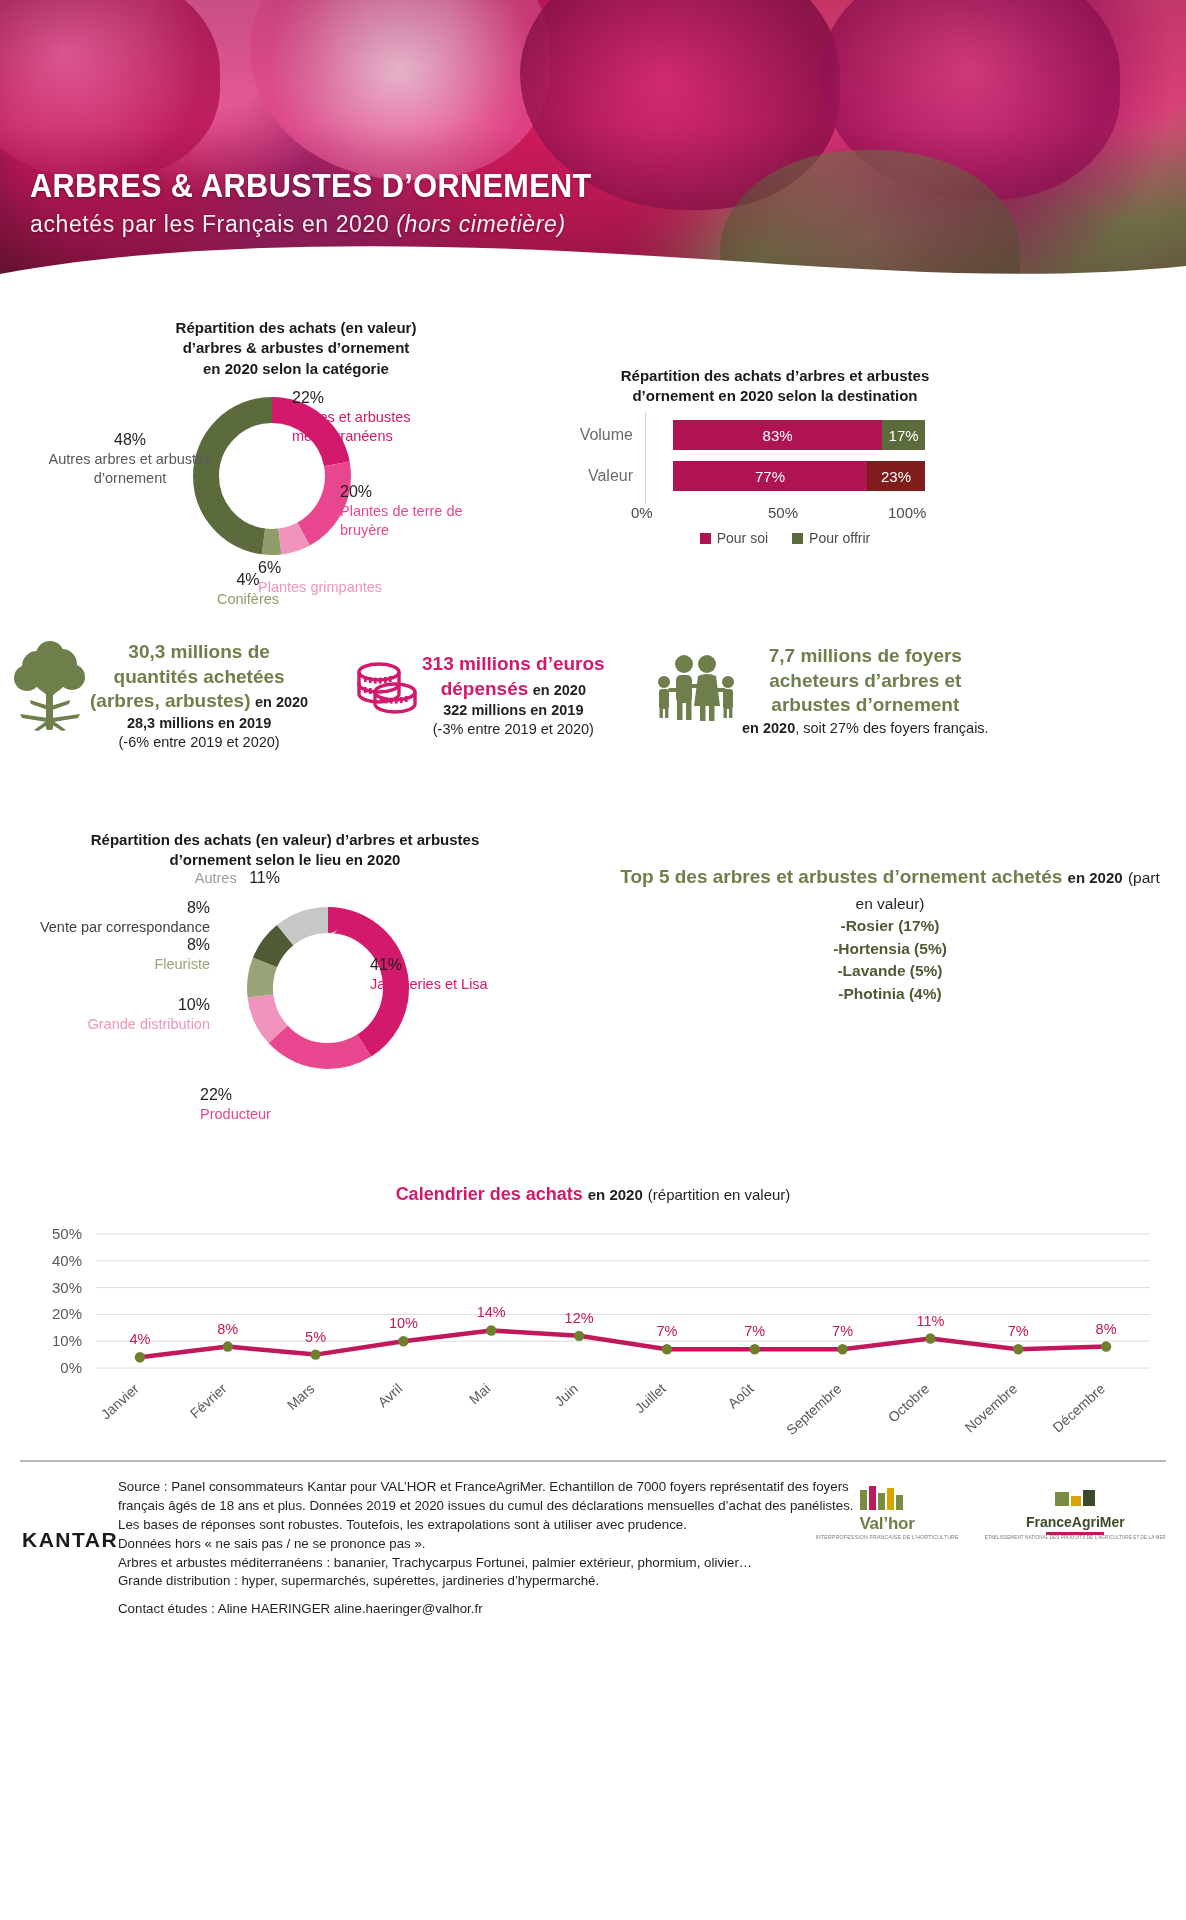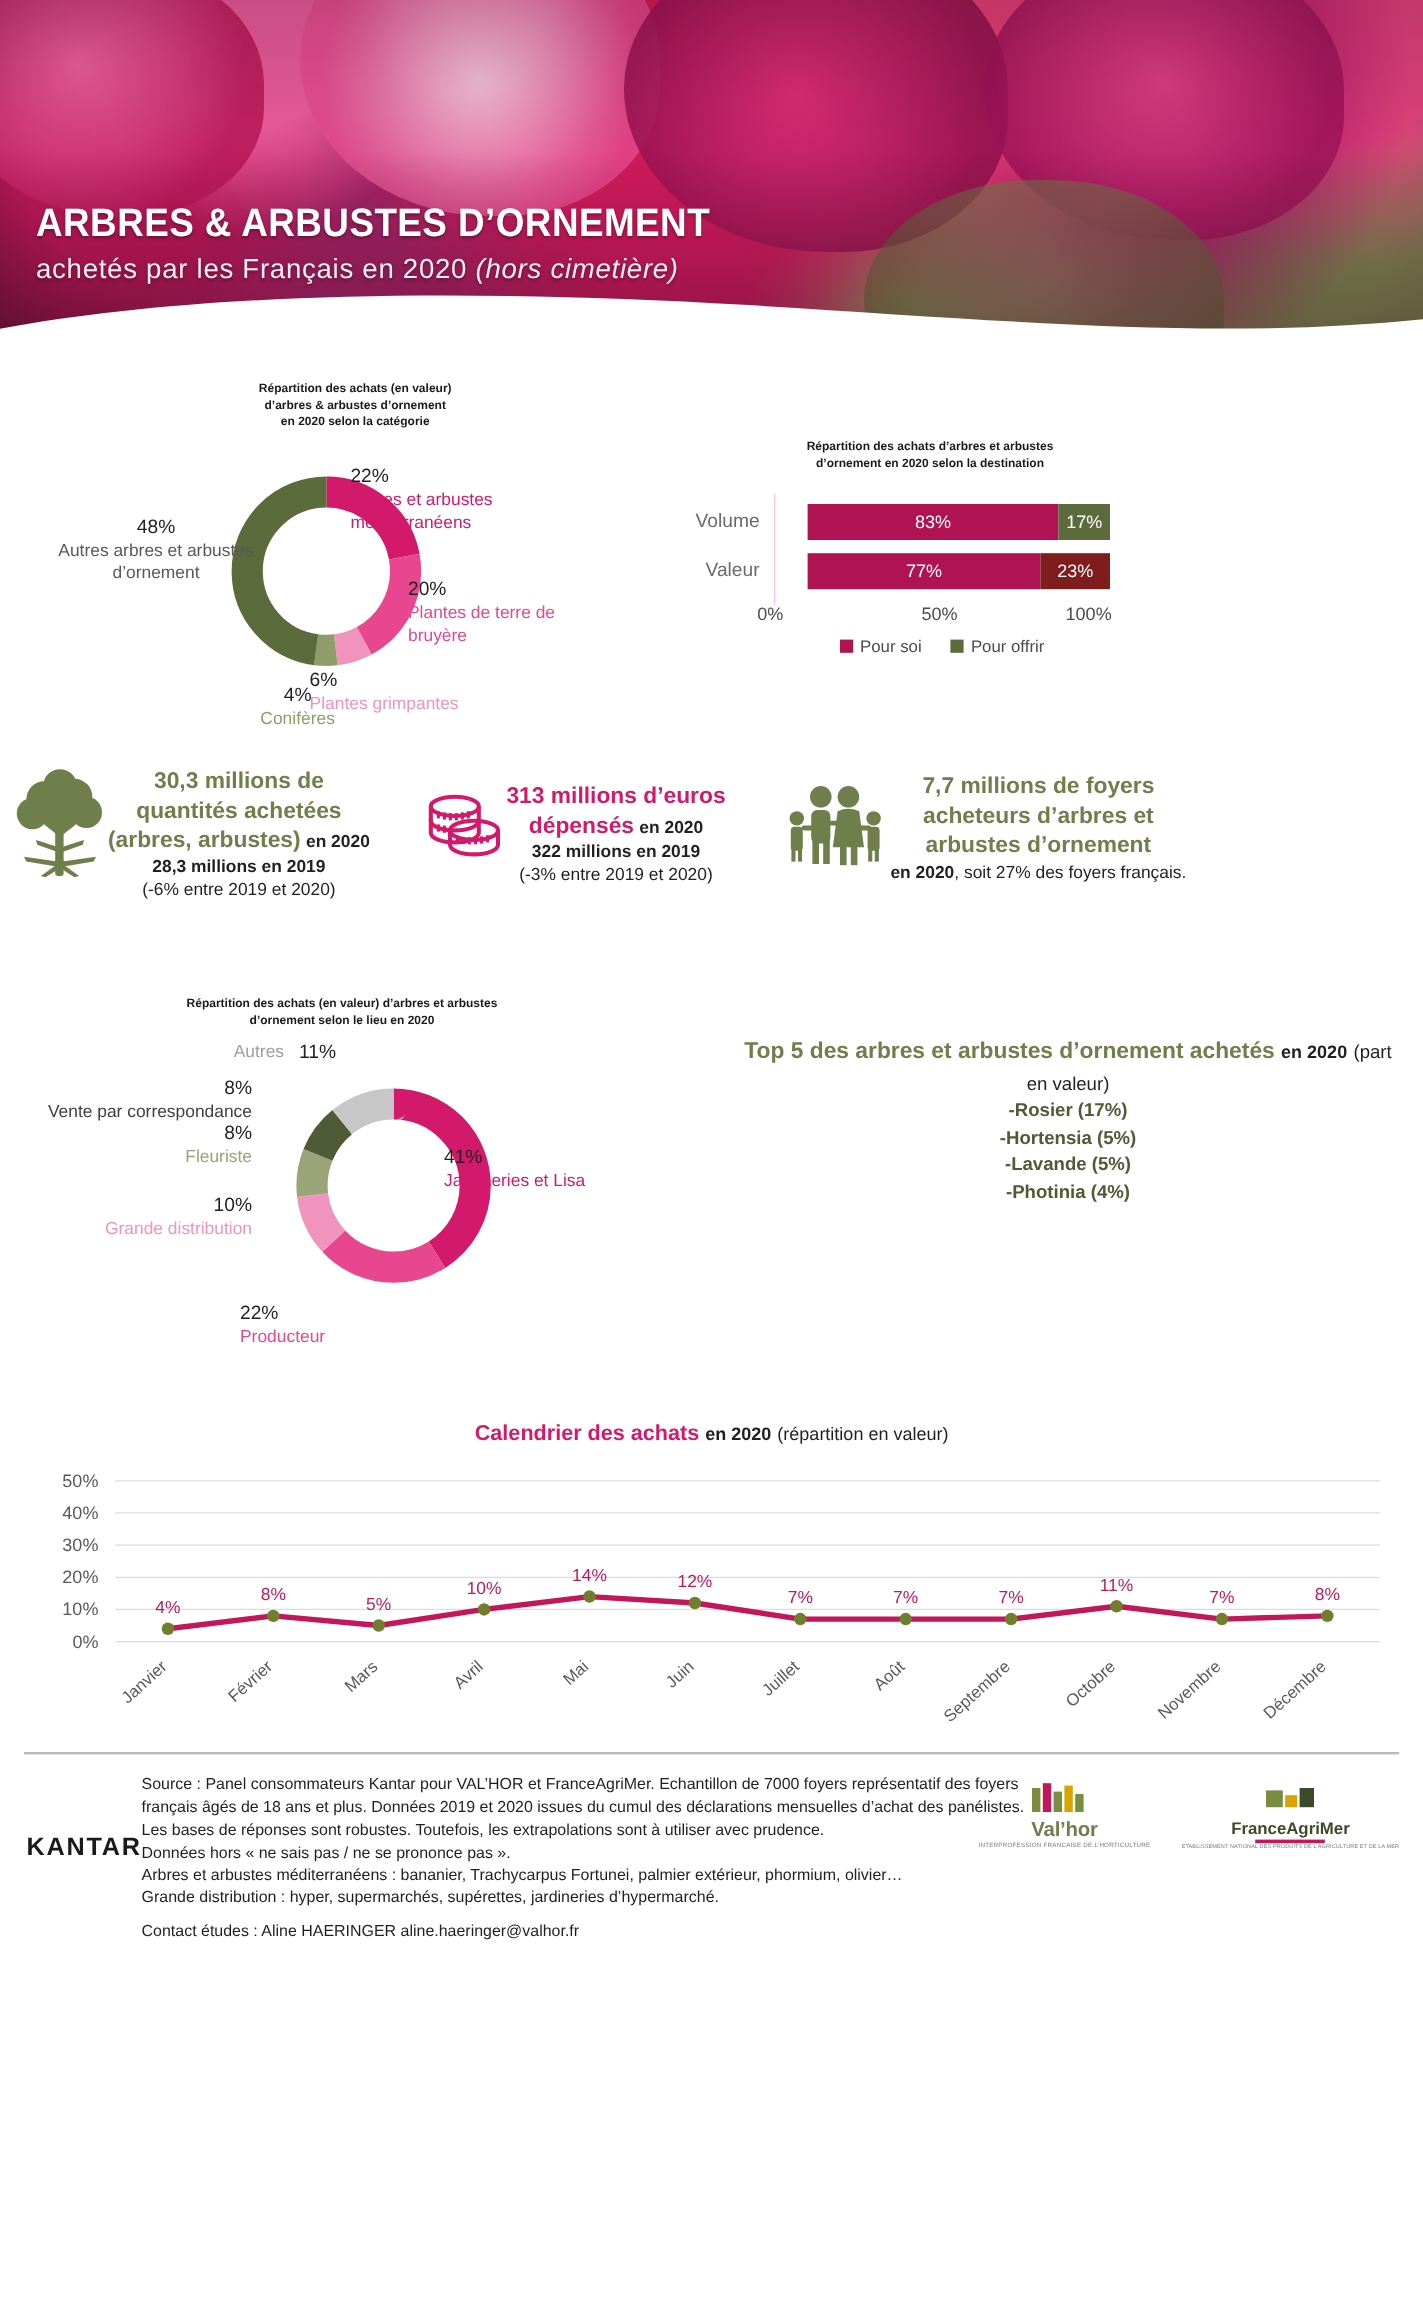--- a/index.html
+++ b/index.html
@@ -57,21 +57,21 @@
   .hero-sub {
     margin-top: 7px;
     font-size: 23px; color: #f4eef1; font-weight: 400;
     letter-spacing: 0.6px;
     text-shadow: 0 1px 3px rgba(0,0,0,0.35);
   }
   .hero-sub i { font-style: italic; }
 
   
   .chart-title {
-    font-size: 10px; font-weight: bold; color: #1a1a1a;
+    font-size: 15px; font-weight: bold; color: #1a1a1a;
     line-height: 1.35; text-align: center;
   }
 
   
   .sec1 { position: relative; height: 330px; }
   #donut1-title { position: absolute; left: 96px; top: 18px; width: 400px; }
   #donut1-wrap { position: absolute; left: 186px; top: 90px; width: 172px; height: 172px; }
   .donut-svg { display: block; }
 
   .lbl { position: absolute; line-height: 1.28; }

